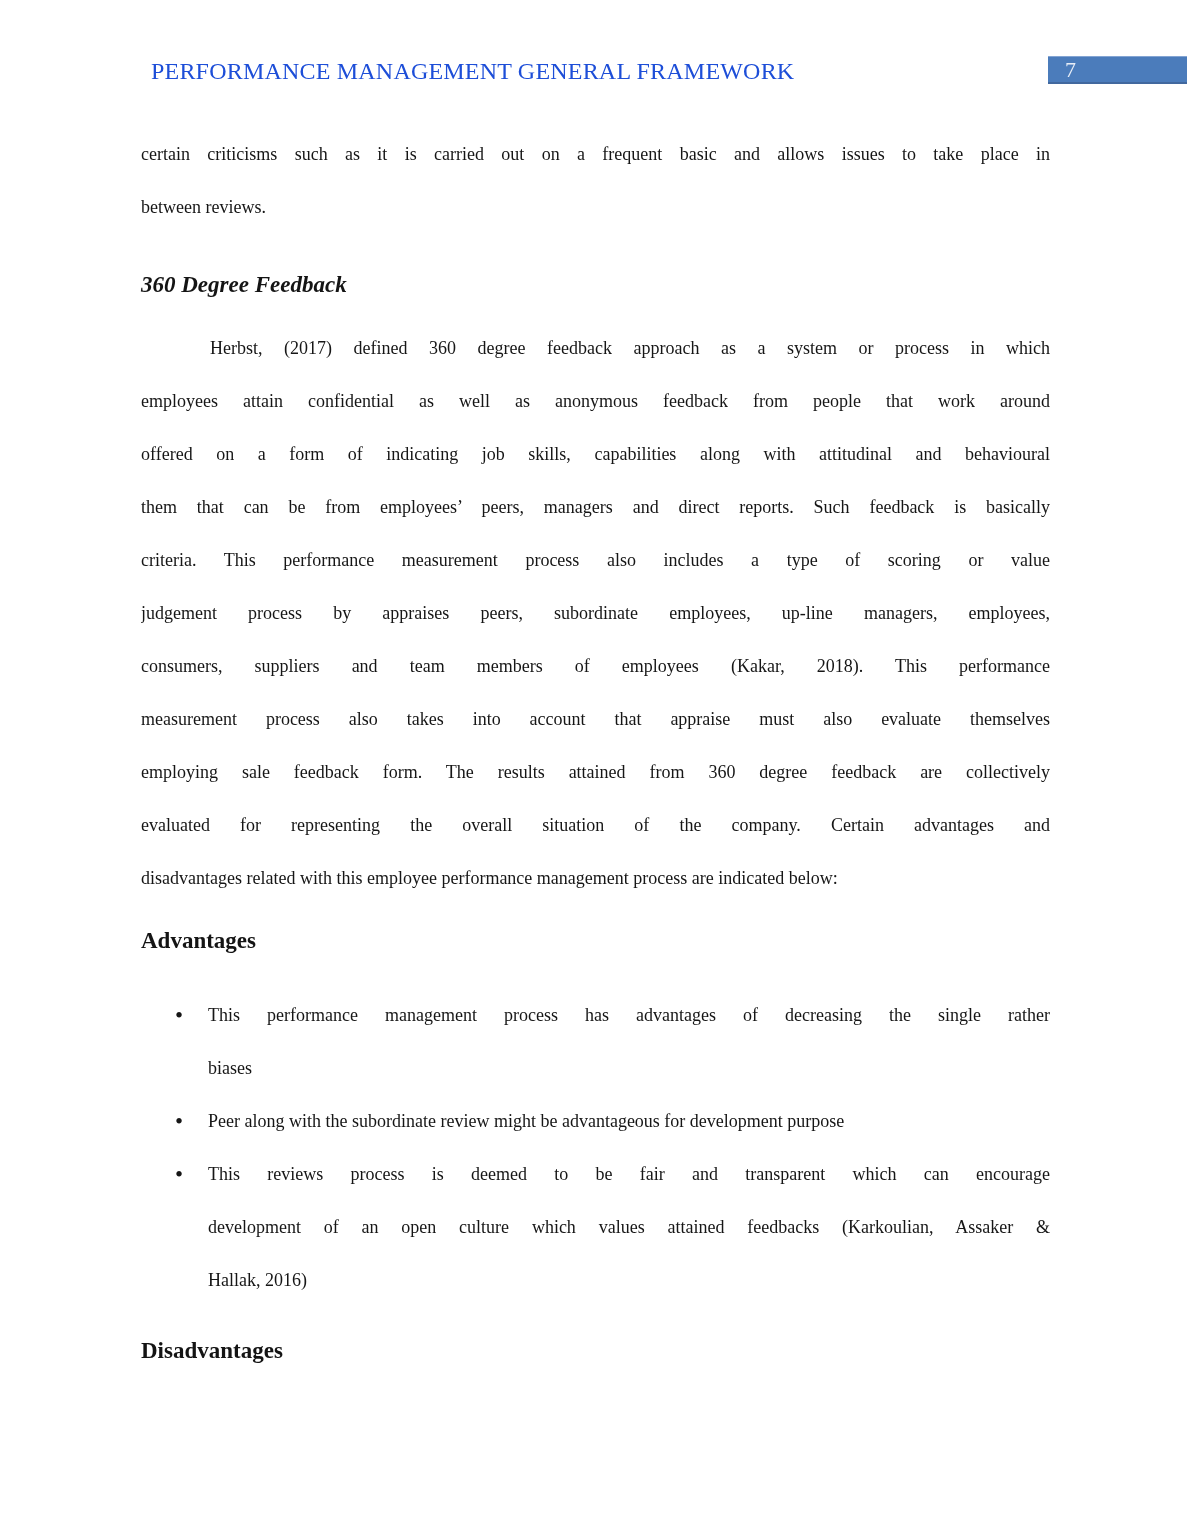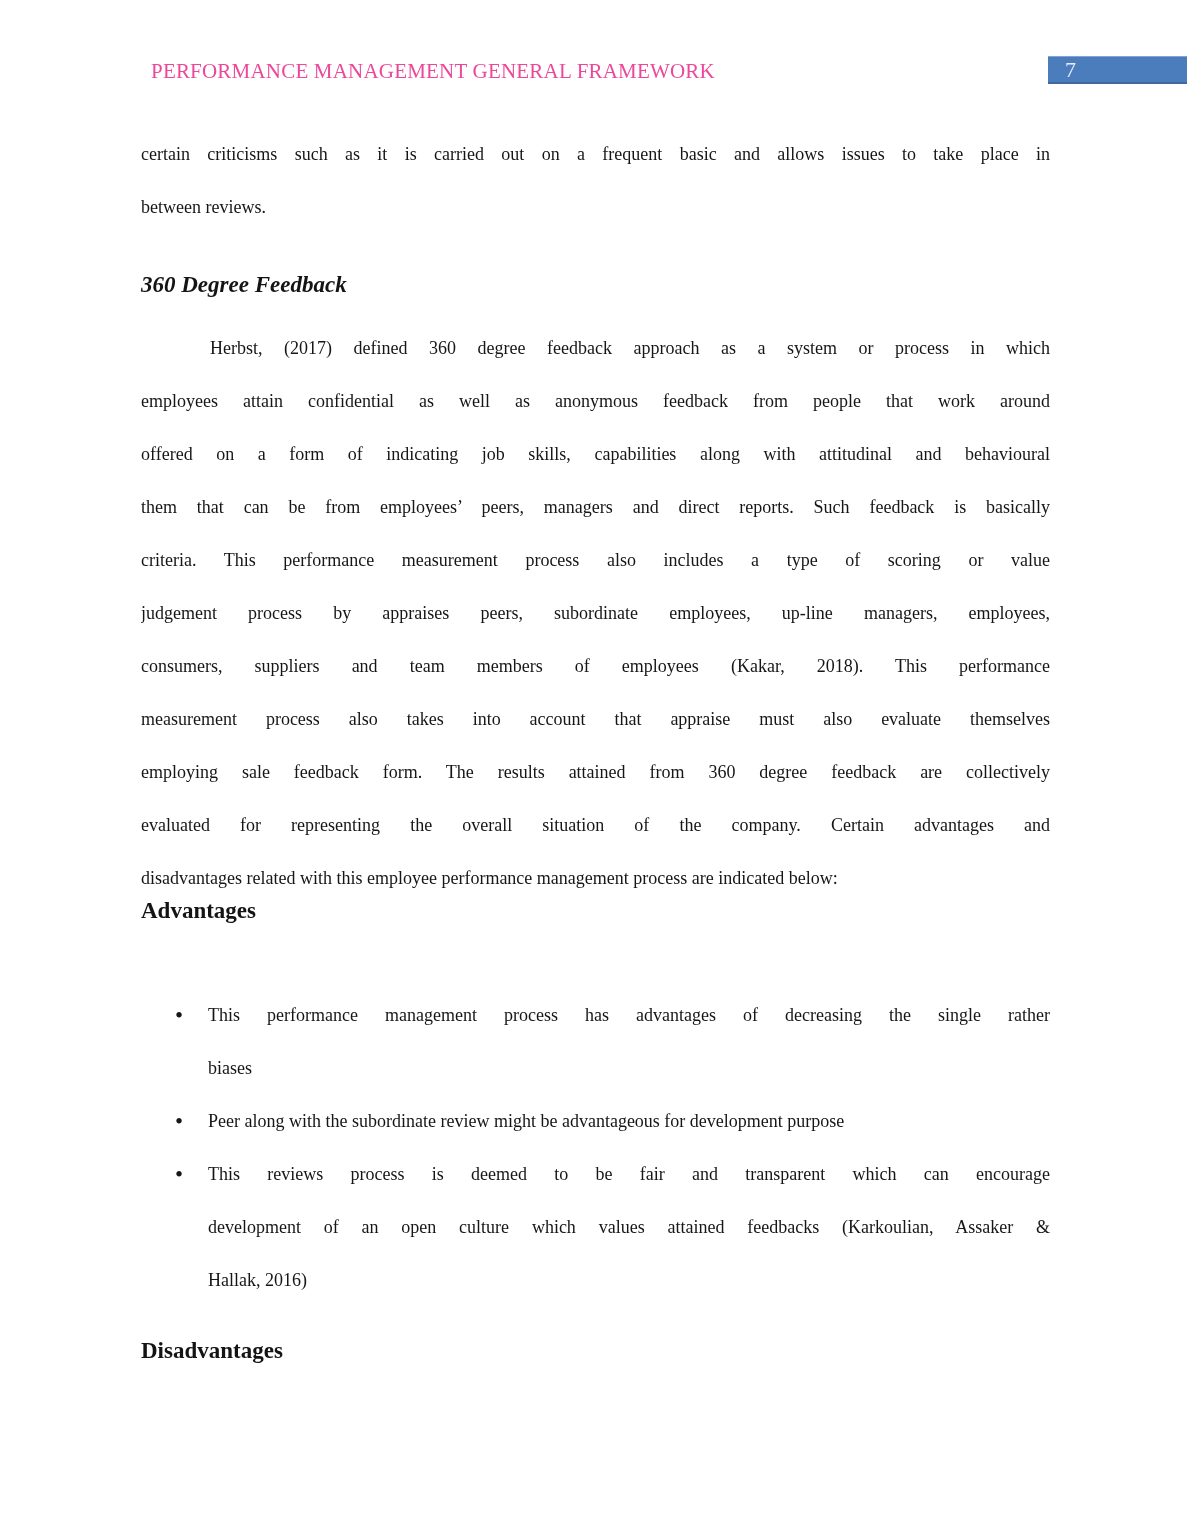--- a/index.html
+++ b/index.html
@@ -11,25 +11,25 @@
     background: #ffffff;
     font-family: "Liberation Serif", "DejaVu Serif", serif;
     color: #161616;
     overflow: hidden;
   }
   
   .running-head {
     position: absolute;
     left: 151px;
     top: 57px;
-    font-size: 21px;
+    font-size: 24px;
     line-height: 28px;
     letter-spacing: 0.2px;
     white-space: nowrap;
-    color: #ec4899;
+    color: #1d4ed8;
     text-align: right;
   }
   .page-badge {
     position: absolute;
     left: 1048px;
     top: 56px;
     width: 139px;
     height: 28px;
     background: #4b7cbb;
     border-top: 1px solid #83a4d3;
@@ -60,21 +60,21 @@
   .heading {
     font-size: 23px;
     font-weight: 700;
     line-height: 53px;
     height: 53px;
     color: #141414;
   }
   .intro   { top: 128px; }
   .h-360   { top: 258px; font-style: italic; }
   .para-360 { top: 322px; }
-  .h-adv   { top: 884px; }
+  .h-adv   { top: 914px; }
   .bullets { top: 989px; }
   .h-dis   { top: 1324px; }
   
   .li { position: relative; }
   .li .marker {
     position: absolute;
     left: 34px;
     top: 0;
     font-size: 23px;
     line-height: 53px;

